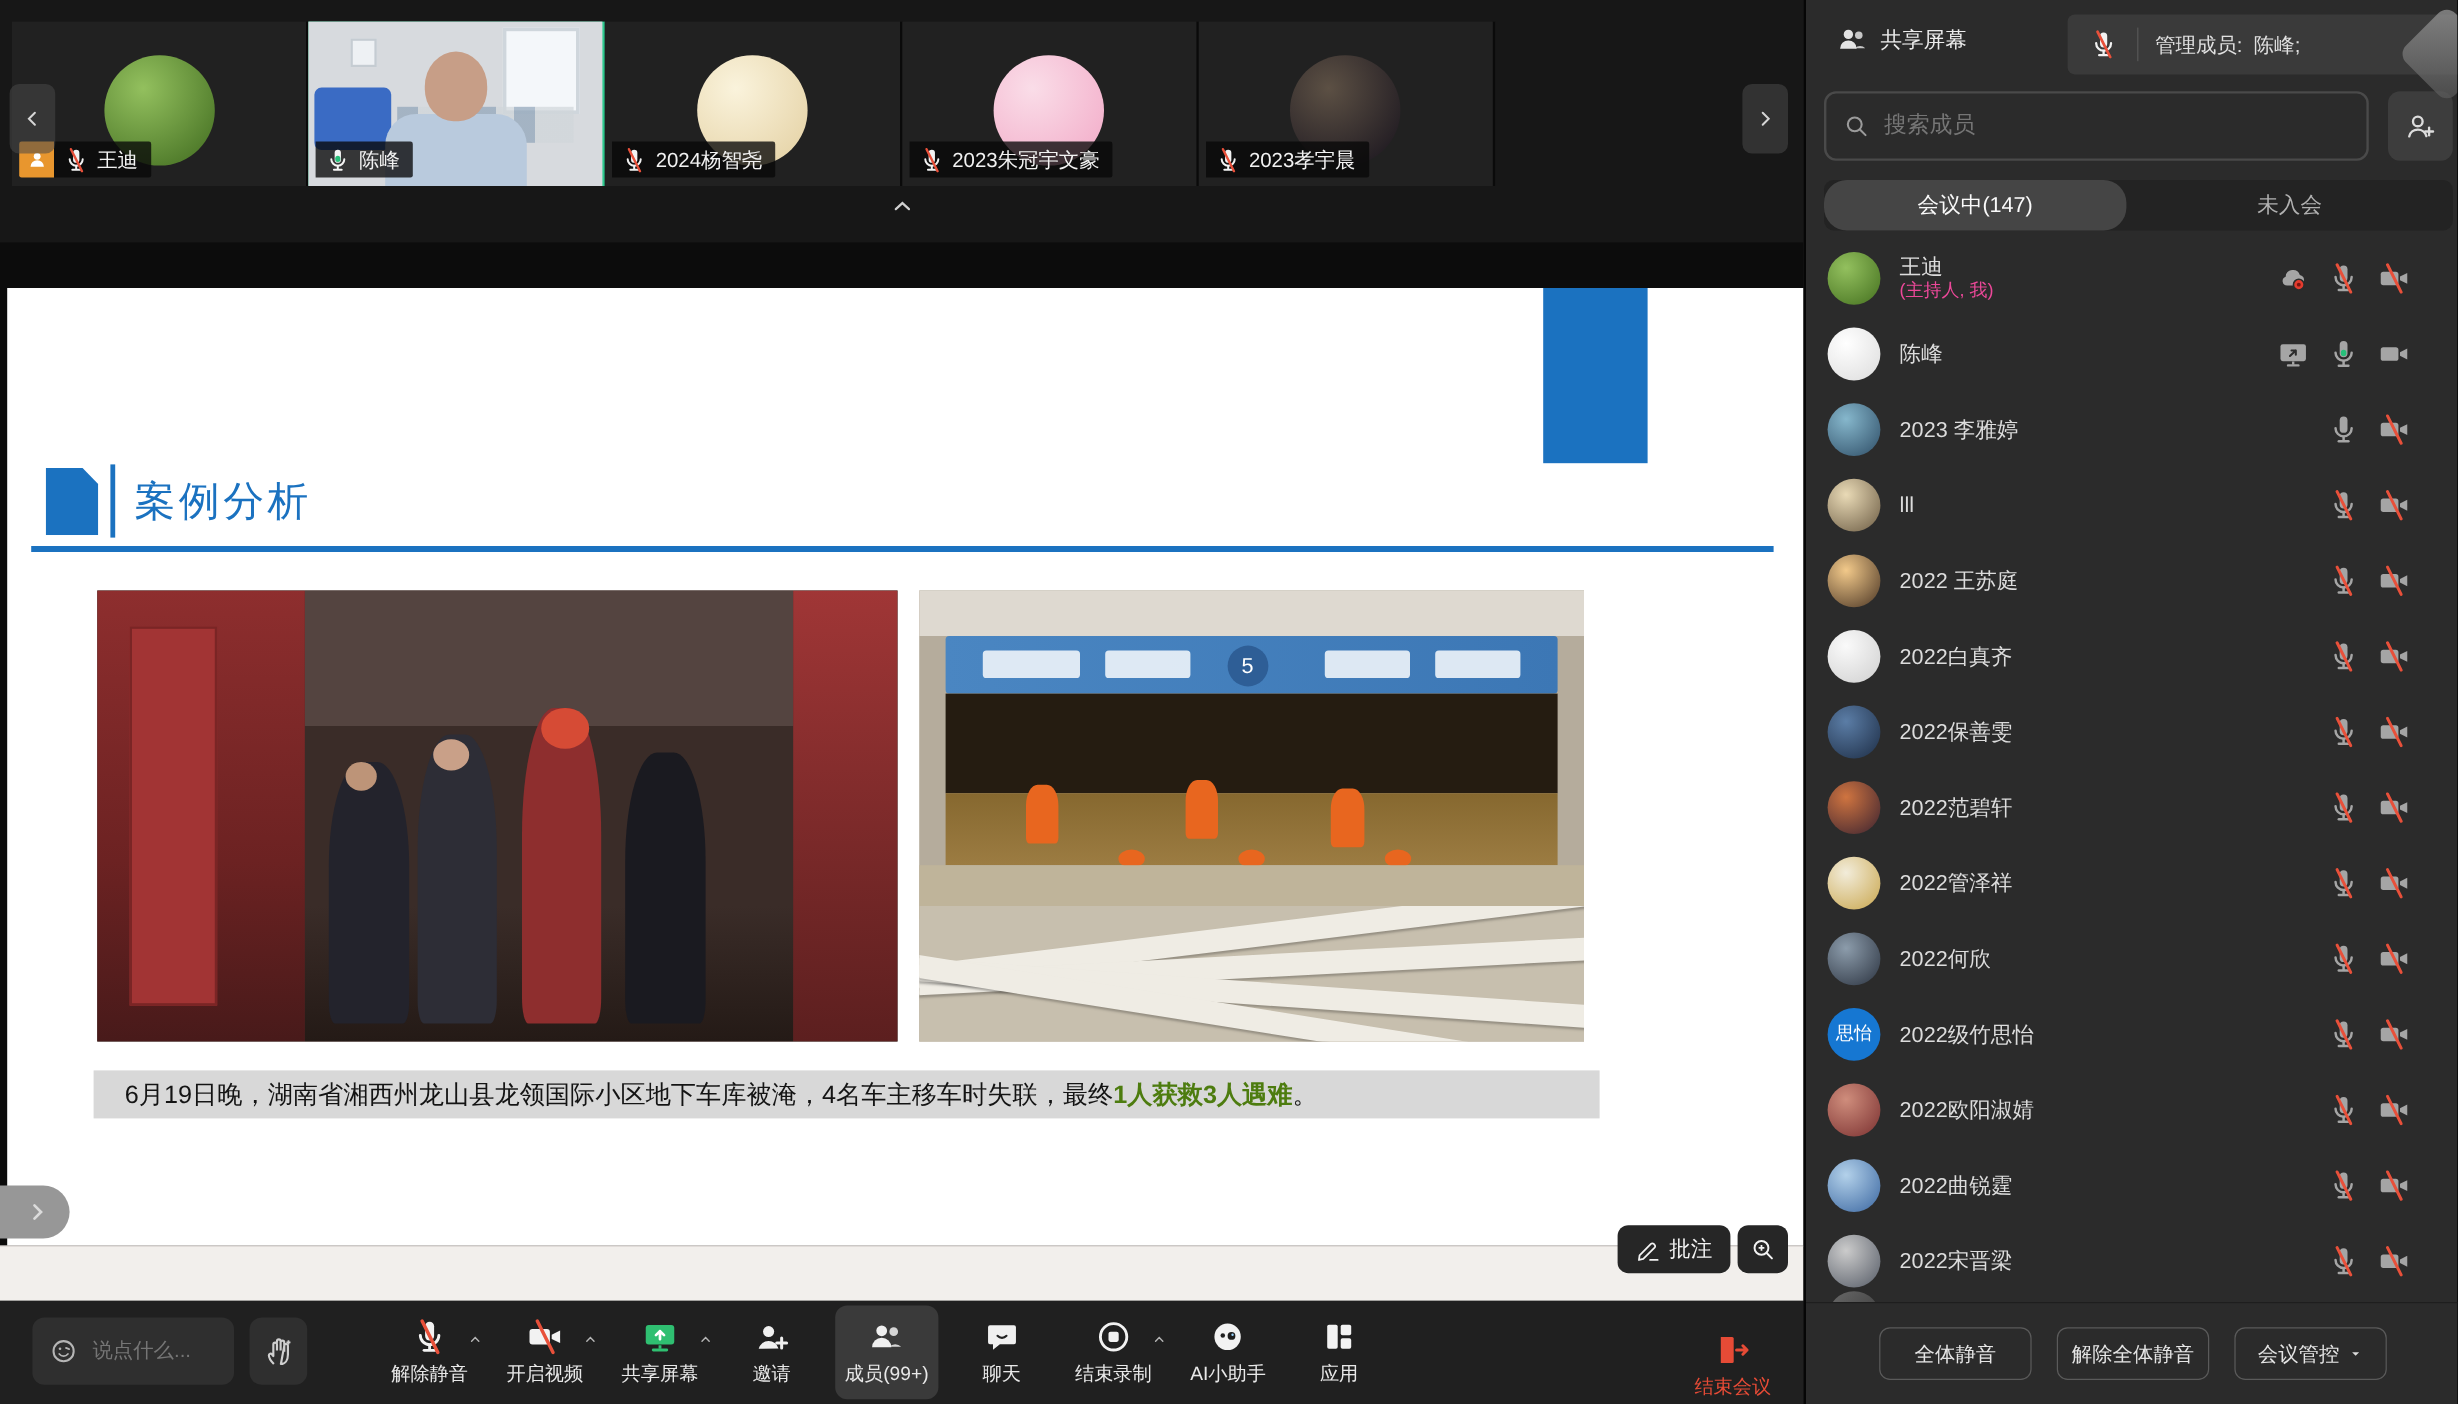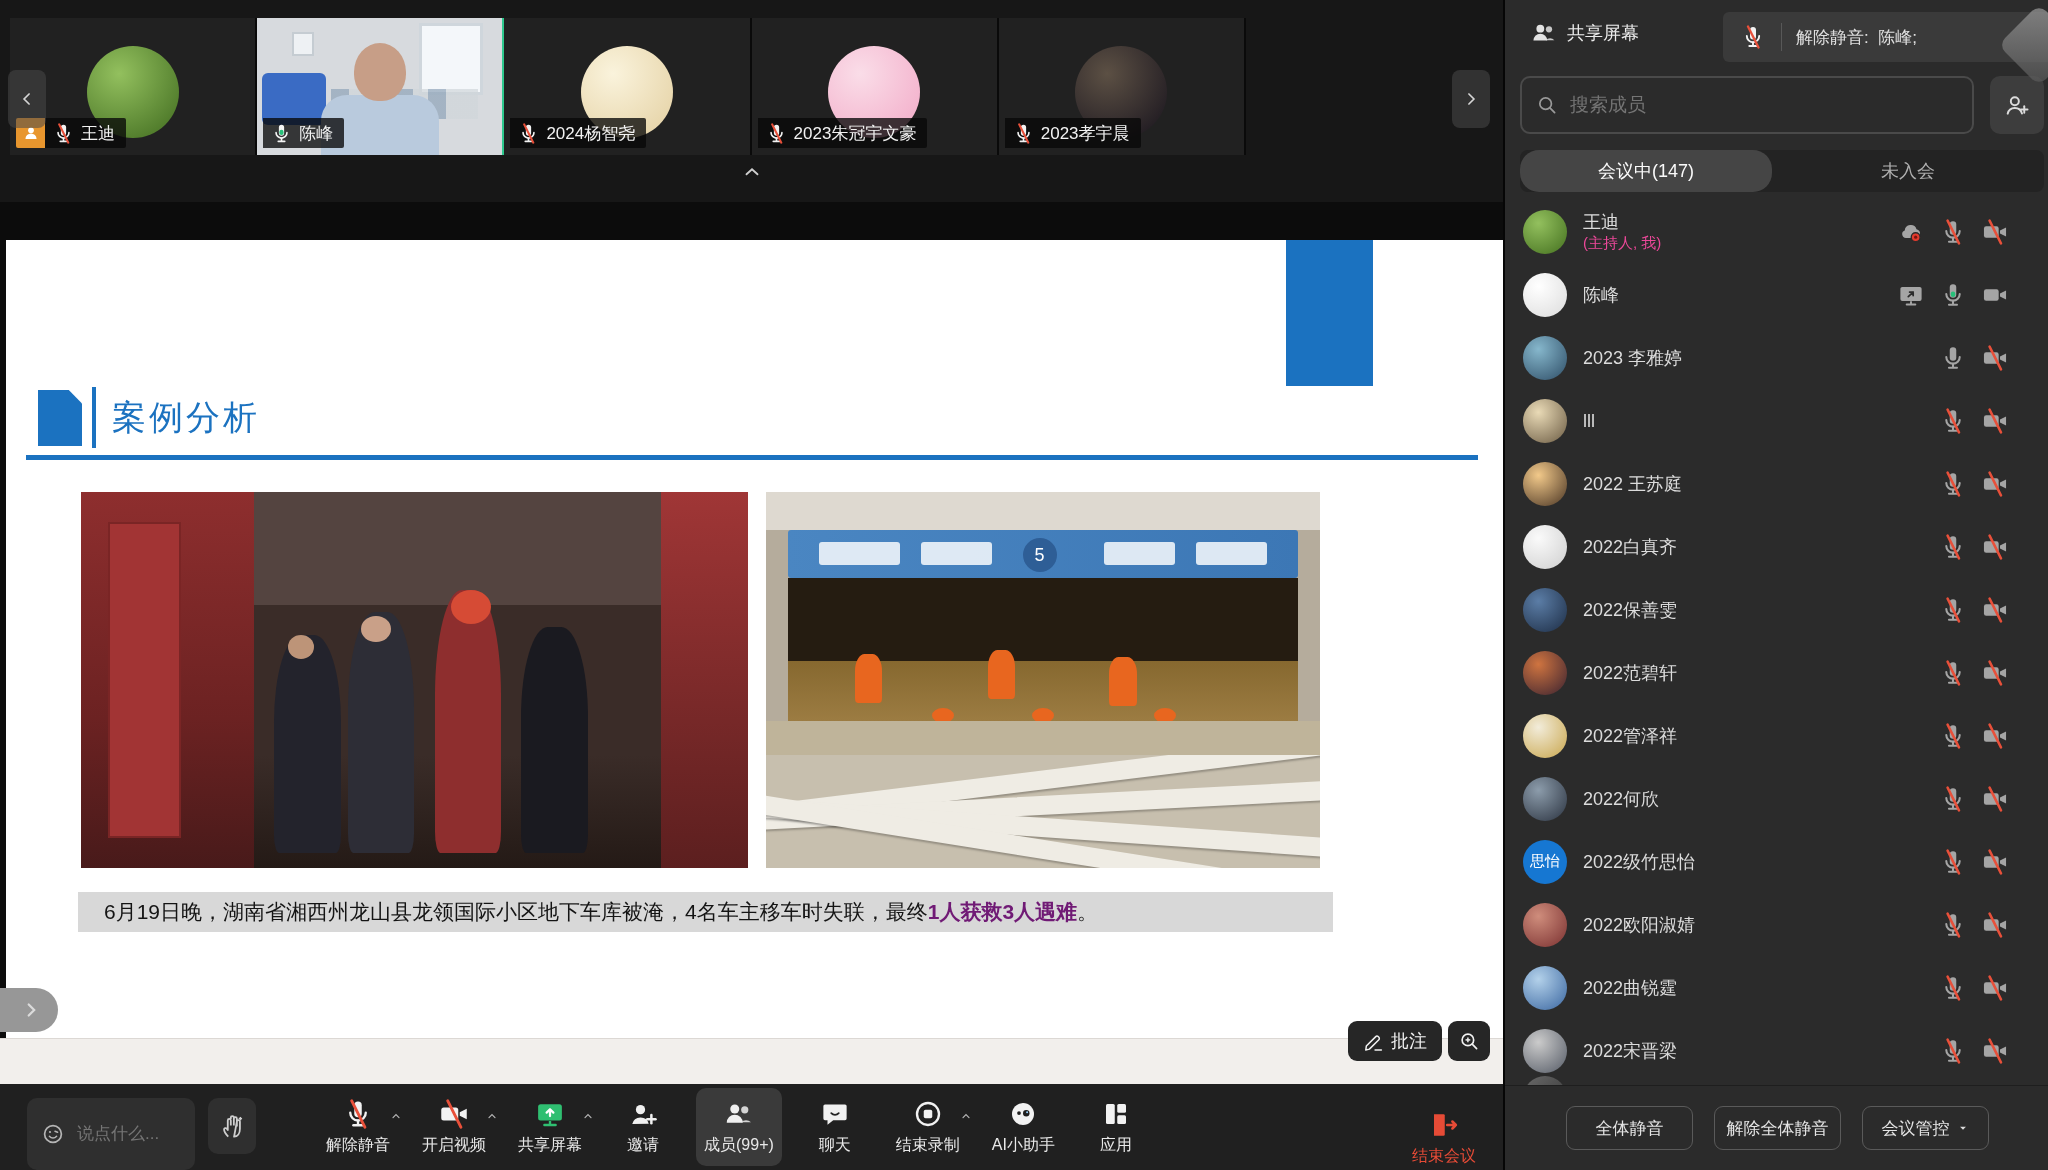--- a/index.html
+++ b/index.html
@@ -59,36 +59,36 @@
   .p2-slot{position:absolute;top:26%;height:46%;background:#eef4fa;border-radius:3px;opacity:.9;}
   .p2-ring{position:absolute;left:46%;top:18%;width:34px;height:34px;border-radius:50%;background:#2e5e96;color:#fff;font-size:18px;display:flex;align-items:center;justify-content:center;}
   .p2-dark{position:absolute;left:4%;top:23%;width:92%;height:22%;background:#251c11;}
   .p2-water{position:absolute;left:4%;top:45%;width:92%;height:16%;background:linear-gradient(#86682f,#9c7c42);}
   .p2-fig{position:absolute;width:5%;height:13%;border-radius:35% 35% 10% 10%;background:#e8661f;}
   .p2-ground{position:absolute;left:0;top:61%;width:100%;height:12%;background:#bfb49a;}
   .p2-hoses{position:absolute;left:0;top:70%;width:100%;height:31%;background:#c7bfae;overflow:hidden;}
   .hose{position:absolute;width:130%;height:16%;background:#efece4;border-radius:12px;box-shadow:0 2px 2px rgba(0,0,0,.25);}
   .p2-float{position:absolute;top:57.5%;width:4%;height:4%;border-radius:50%;background:#e8661f;}
   .sl-caption{position:absolute;left:72px;top:652px;width:1255px;height:40px;background:#d8d8d8;font-family:"Liberation Serif","DejaVu Serif",serif;font-size:21px;color:#141414;line-height:40px;padding-left:26px;white-space:nowrap;}
-  .sl-caption b{color:#701a75;}
+  .sl-caption b{color:#4d7c0f;}
   #slide-nav{position:absolute;left:-22px;top:988px;width:80px;height:44px;border-radius:22px;background:#979797;display:flex;align-items:center;justify-content:flex-end;padding-right:16px;z-index:4;}
   #slide-nav span{width:22px;height:22px;display:block;opacity:.85;}
 
   
   #taskbar{position:absolute;left:0;top:1038px;width:1503px;height:46px;background:#f2efec;border-top:1px solid #dcd8d4;}
 
   
   #annotate{position:absolute;left:1348px;top:1021px;width:94px;height:40px;background:#262626;border-radius:9px;display:flex;align-items:center;justify-content:center;gap:7px;z-index:6;color:#f2f2f2;font-size:18px;}
   #annotate .a-ic{width:21px;height:21px;display:block;}
   #zoom-btn{position:absolute;left:1448px;top:1021px;width:42px;height:40px;background:#262626;border-radius:9px;display:flex;align-items:center;justify-content:center;z-index:6;}
   #zoom-btn span{width:22px;height:22px;display:block;}
 
   
   #toolbar{position:absolute;left:0;top:1084px;width:1503px;height:86px;background:#202020;}
-  #msg-pill{position:absolute;left:27px;top:14px;width:168px;height:72px;background:#2f2f2f;border-radius:10px;display:flex;align-items:center;}
+  #msg-pill{position:absolute;left:27px;top:14px;width:168px;height:56px;background:#2f2f2f;border-radius:10px;display:flex;align-items:center;}
   #msg-pill .m-ic{width:24px;height:24px;margin-left:14px;flex:none;}
   #msg-pill input{border:0;outline:0;background:transparent;color:#8a8a8a;font-size:17px;margin-left:10px;width:110px;}
   #hand-btn{position:absolute;left:208px;top:14px;width:48px;height:56px;background:#2f2f2f;border-radius:10px;display:flex;align-items:center;justify-content:center;}
   #hand-btn span{width:27px;height:27px;display:block;}
   #tb-btns{position:absolute;left:318px;top:3px;height:80px;display:flex;gap:16px;align-items:center;}
   .tb-btn{position:relative;min-width:74px;height:78px;display:flex;flex-direction:column;align-items:center;justify-content:center;padding:0 8px;border-radius:10px;}
   .tb-btn.active{background:#3a3a3a;}
   .tb-ic{width:30px;height:30px;display:block;}
   .tb-label{margin-top:6px;font-size:16px;color:#e8e8e8;white-space:nowrap;}
   .tb-caret{position:absolute;right:-6px;top:20px;width:16px;height:16px;}
@@ -523,21 +523,21 @@
       <span class="b-ic">
           <svg viewBox="0 0 24 24" xmlns="http://www.w3.org/2000/svg">
             <rect x="9" y="2" width="6" height="12.5" rx="3" fill="#f2f2f2"></rect>
             <path d="M5.8 11a6.2 6.2 0 0 0 12.4 0" fill="none" stroke="#f2f2f2" stroke-width="1.9" stroke-linecap="round"></path>
             <line x1="12" y1="17.4" x2="12" y2="20.4" stroke="#f2f2f2" stroke-width="1.9" stroke-linecap="round"></line>
             <line x1="8.3" y1="21" x2="15.7" y2="21" stroke="#f2f2f2" stroke-width="1.9" stroke-linecap="round"></line>
             <line x1="7" y1="1.5" x2="17.5" y2="22.5" stroke="#e8503a" stroke-width="2.3" stroke-linecap="round"></line>
           </svg>
         </span>
       <span class="b-div"></span>
-      <span class="b-txt"><span>解除静音:</span>&nbsp;&nbsp;<span>陈峰;</span></span>
+      <span class="b-txt"><span>管理成员:</span>&nbsp;&nbsp;<span>陈峰;</span></span>
     </div>
     <div id="sb-logo"></div>
     <div id="sb-search">
       <span class="s-ic">
           <svg viewBox="0 0 24 24" xmlns="http://www.w3.org/2000/svg">
             <circle cx="10.5" cy="10.5" r="6.3" fill="none" stroke="#9a9a9a" stroke-width="1.9"></circle>
             <line x1="15.2" y1="15.2" x2="20.3" y2="20.3" stroke="#9a9a9a" stroke-width="1.9" stroke-linecap="round"></line>
           </svg>
         </span>
       <input readonly="" placeholder="搜索成员" style="">

